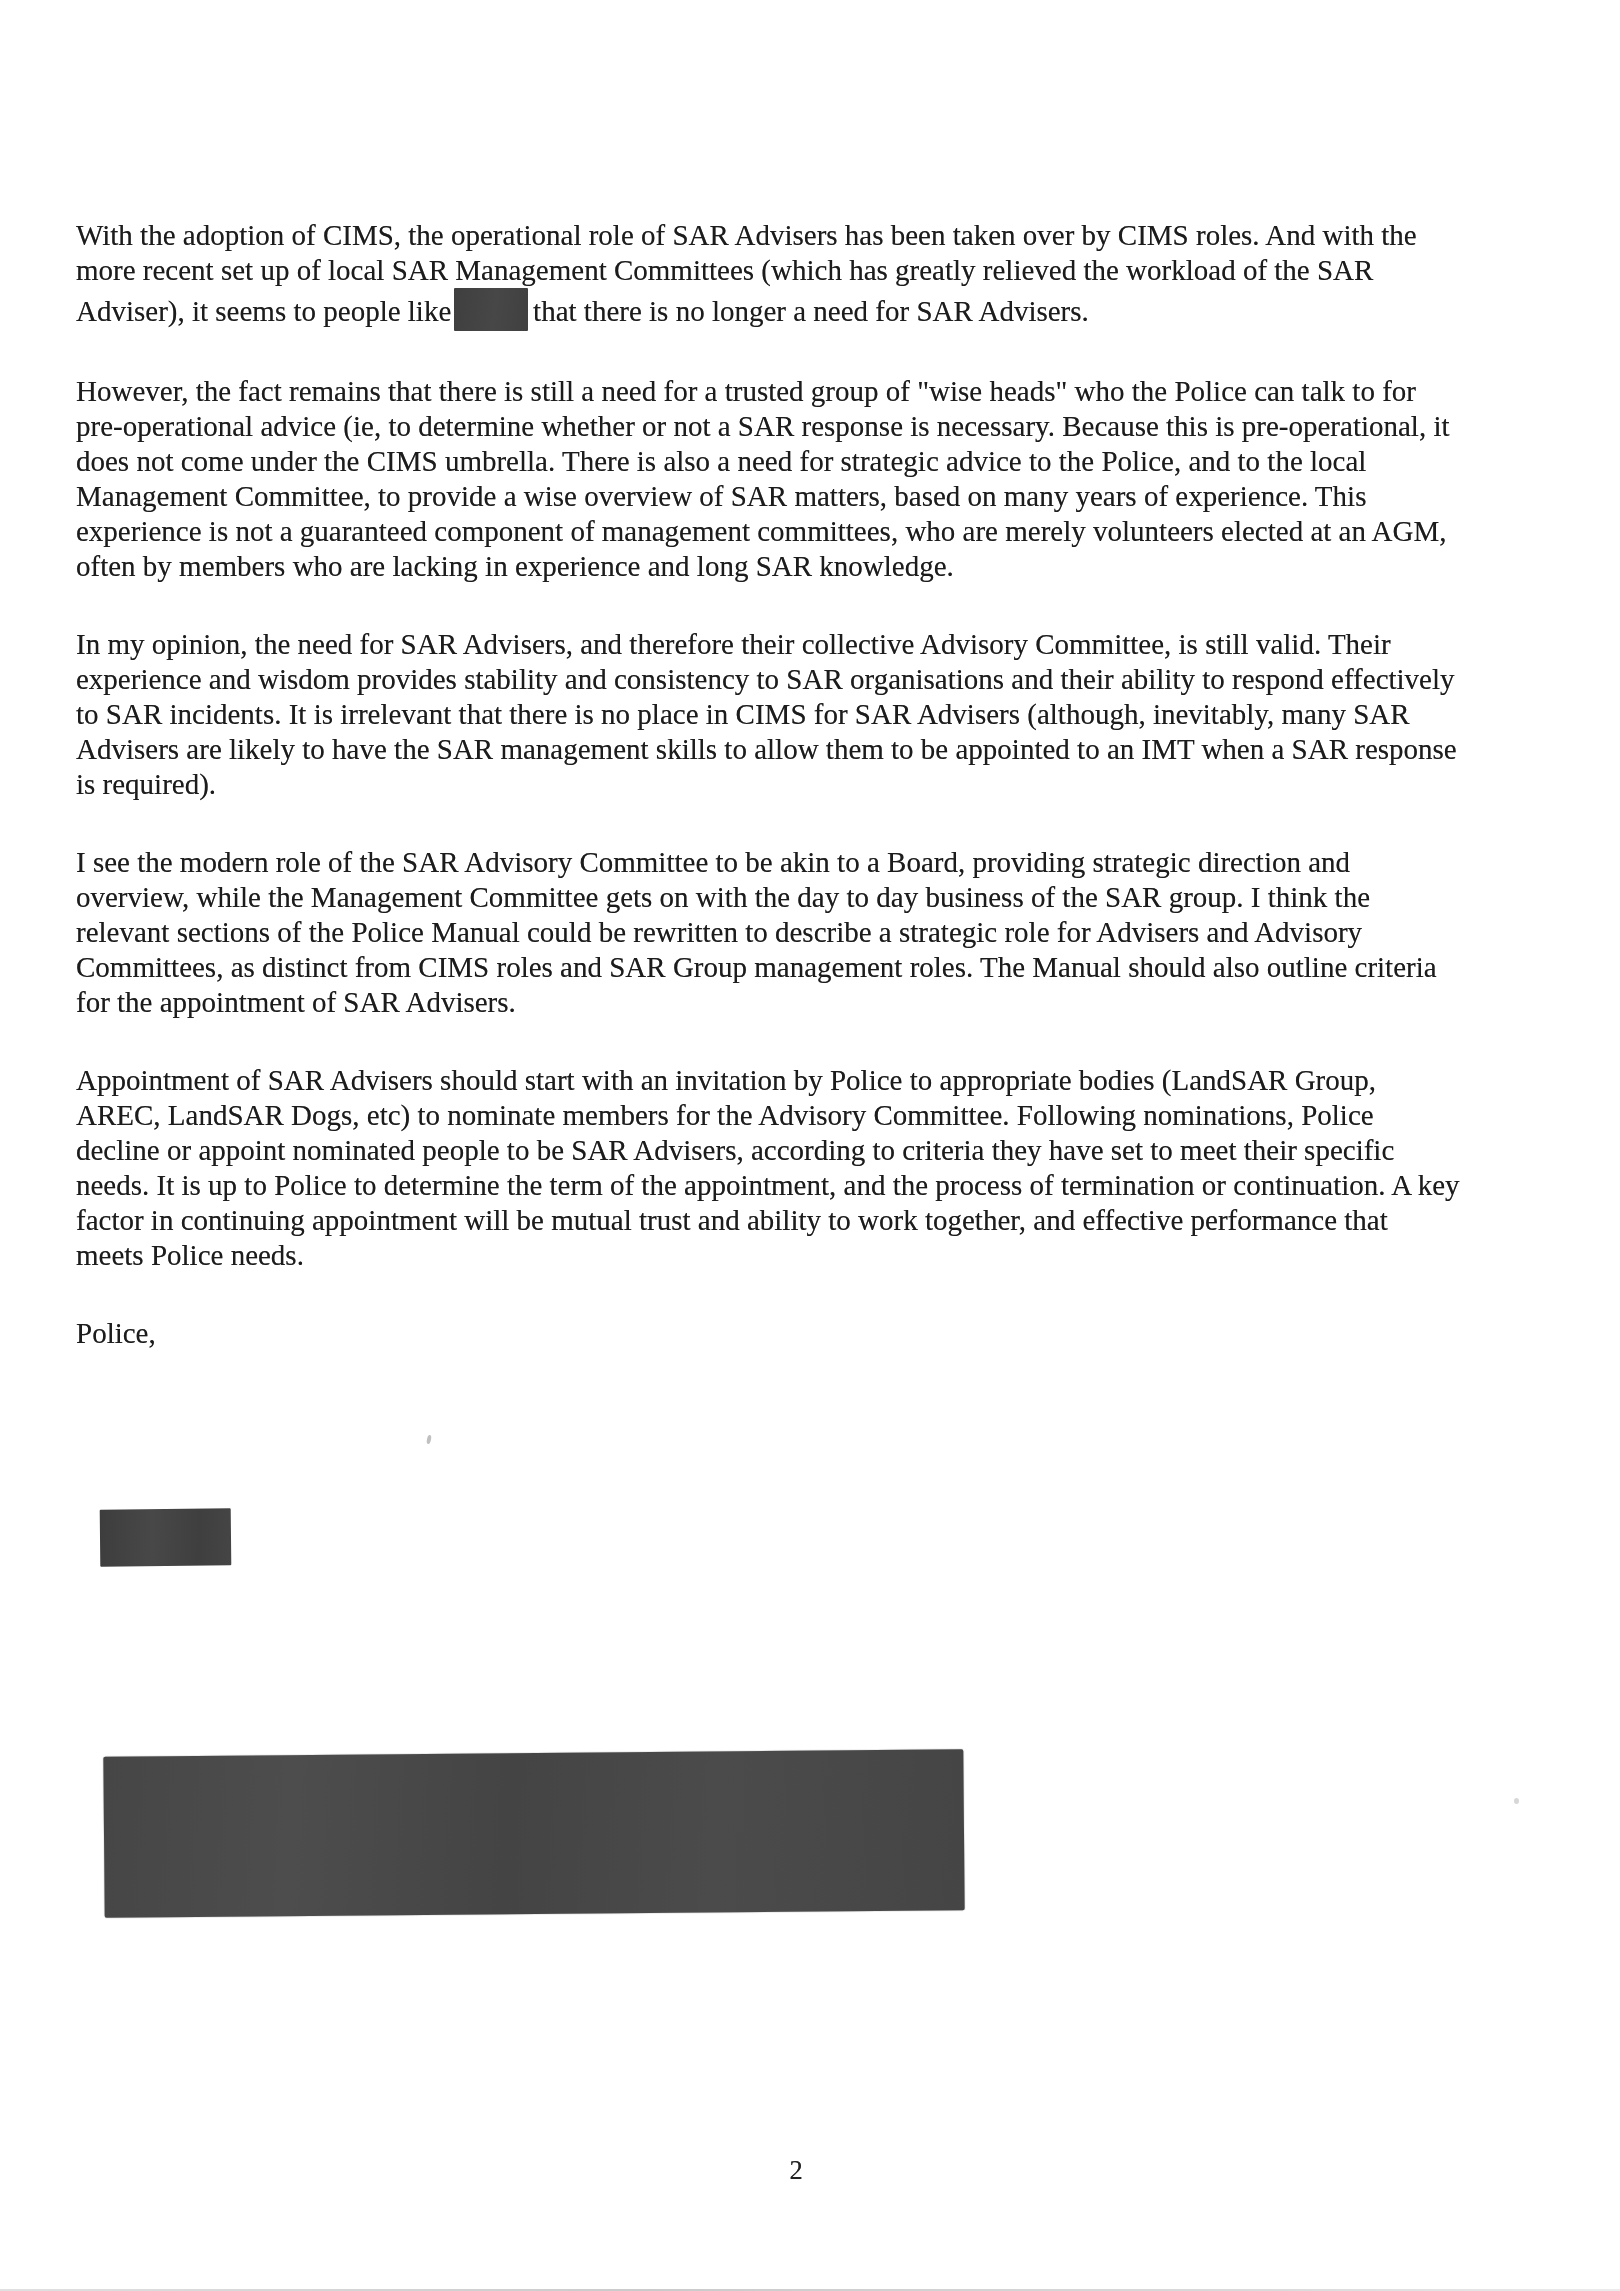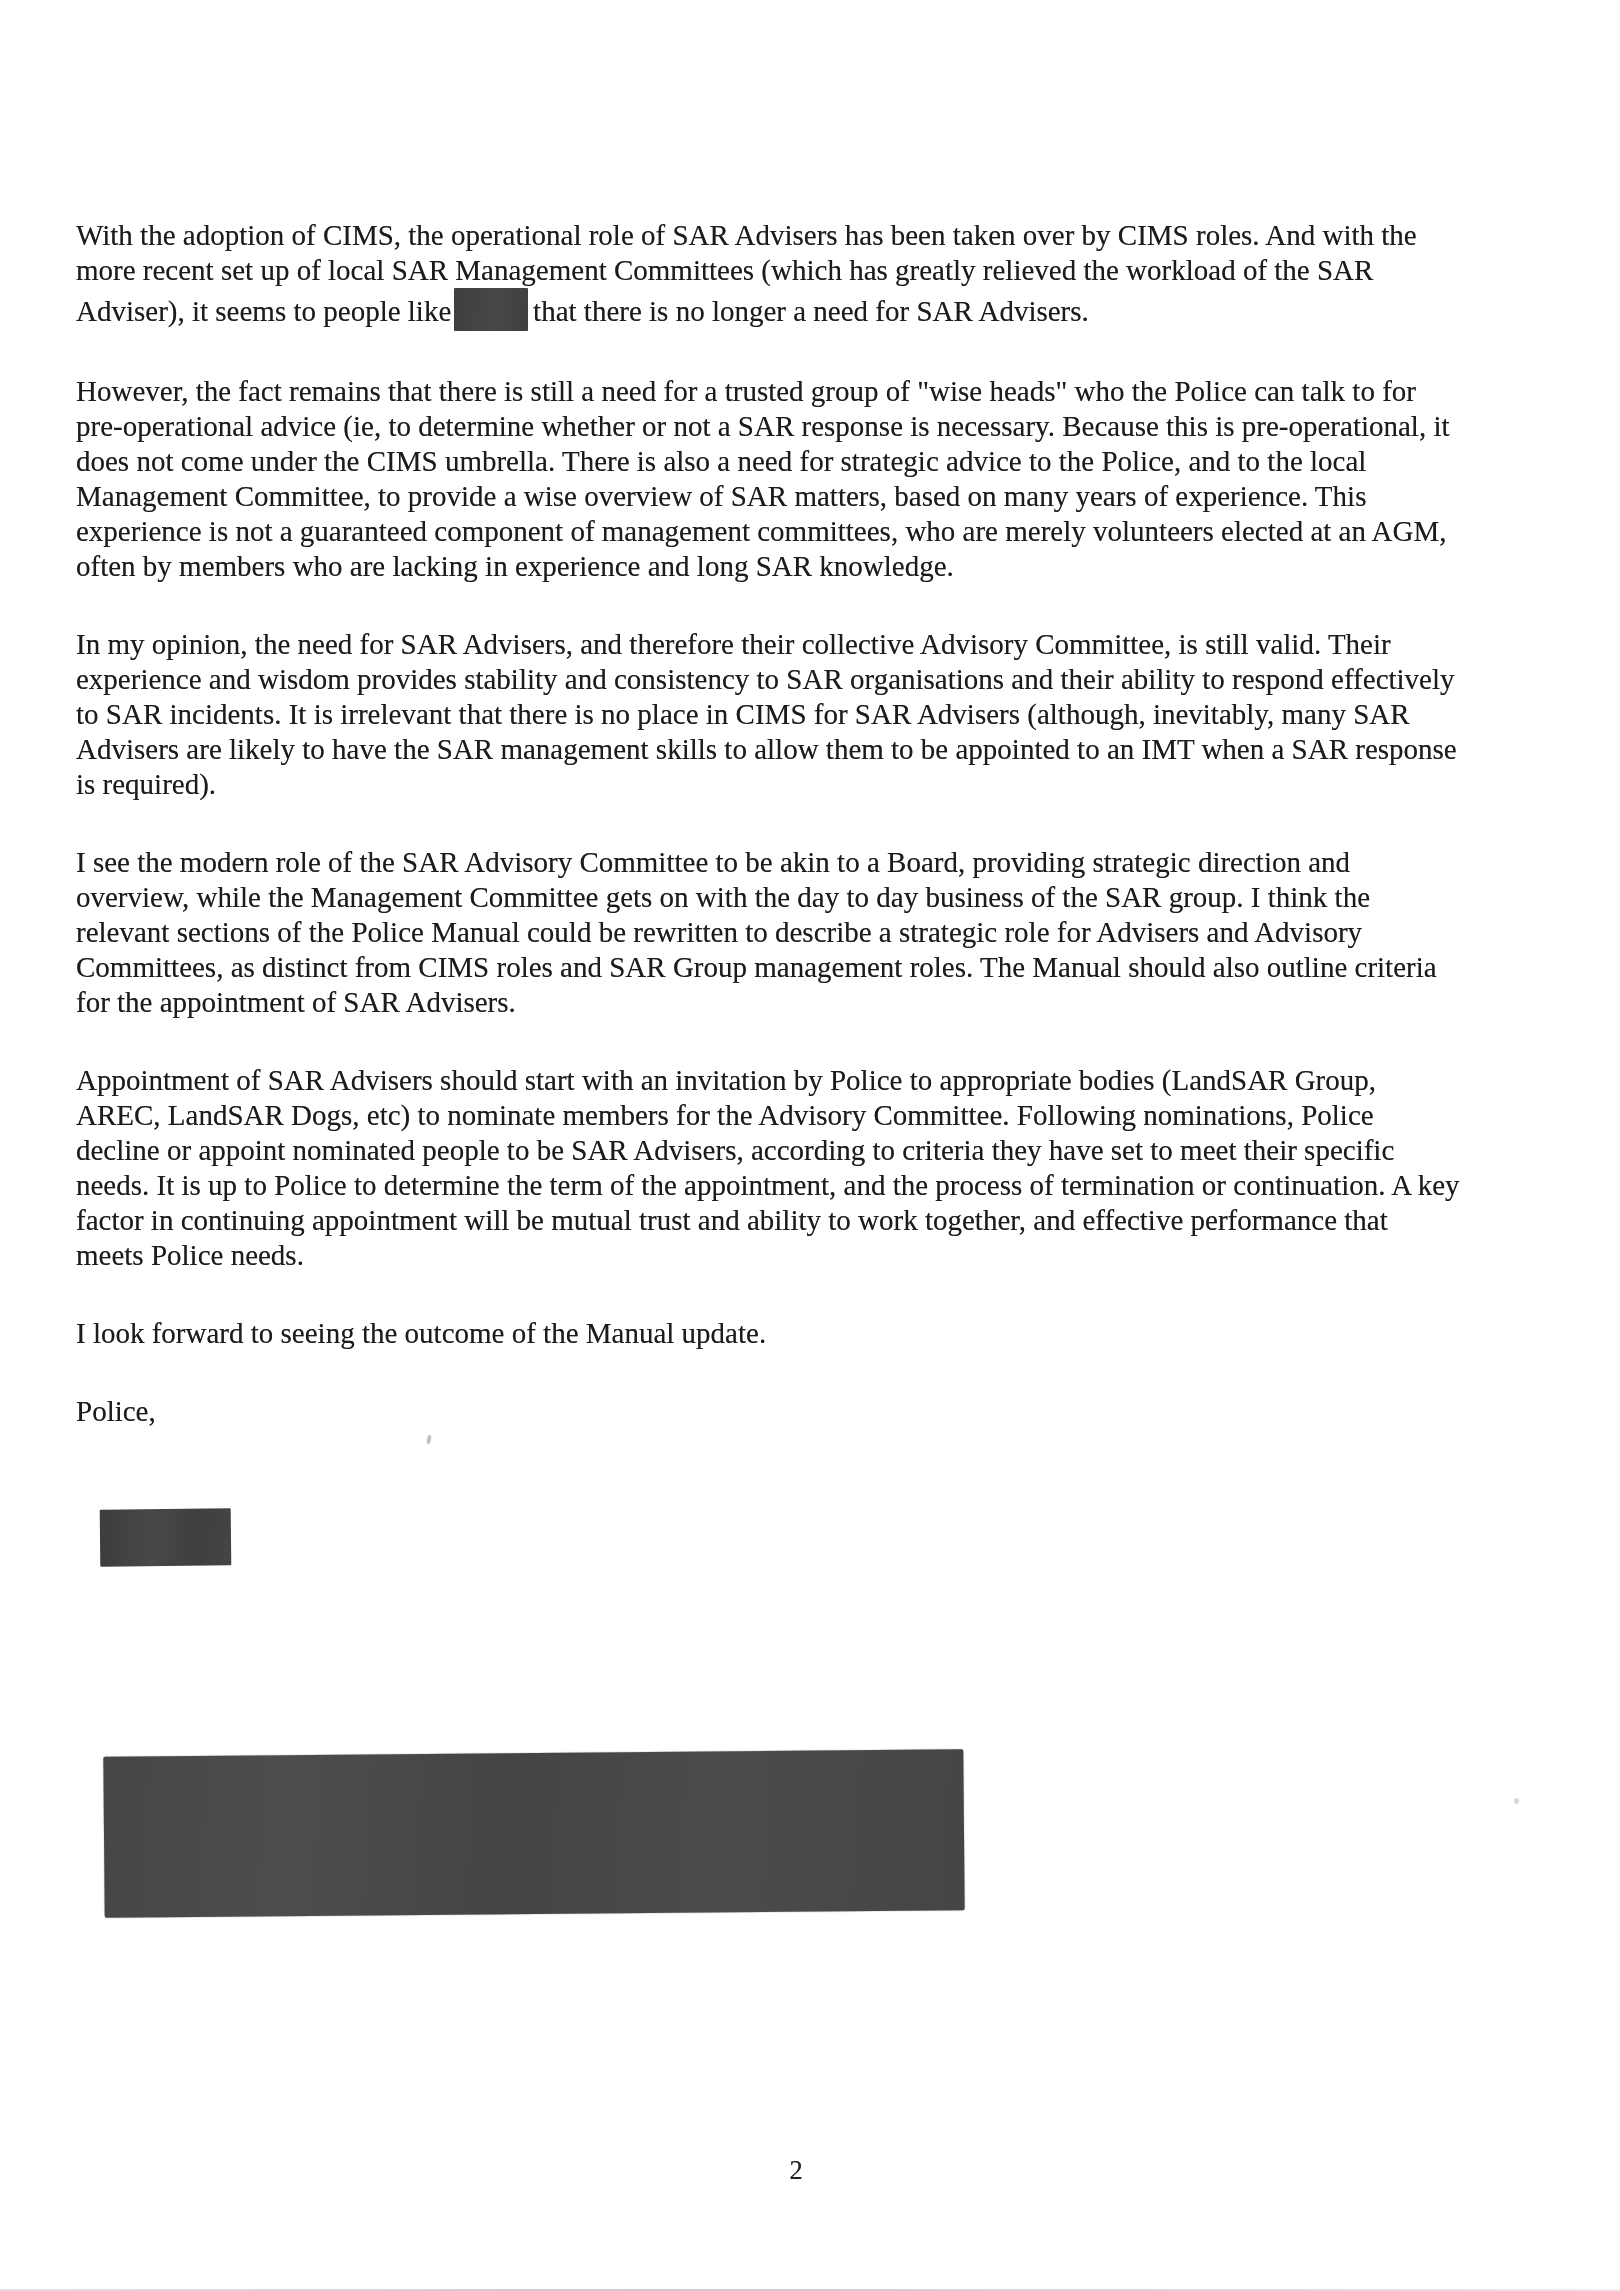--- a/index.html
+++ b/index.html
@@ -102,21 +102,20 @@
     <p><span>With the adoption of CIMS, the operational role of SAR Advisers has been taken over by CIMS roles. And with the more recent set up of local SAR Management Committees (which has greatly relieved the workload of the SAR Adviser), it seems to people like</span><span class="redact-inline"></span><span>that there is no longer a need for SAR Advisers.</span></p>
 
     <p>However, the fact remains that there is still a need for a trusted group of "wise heads" who the Police can talk to for pre-operational advice (ie, to determine whether or not a SAR response is necessary. Because this is pre-operational, it does not come under the CIMS umbrella. There is also a need for strategic advice to the Police, and to the local Management Committee, to provide a wise overview of SAR matters, based on many years of experience. This experience is not a guaranteed component of management committees, who are merely volunteers elected at an AGM, often by members who are lacking in experience and long SAR knowledge.</p>
 
     <p>In my opinion, the need for SAR Advisers, and therefore their collective Advisory Committee, is still valid. Their experience and wisdom provides stability and consistency to SAR organisations and their ability to respond effectively to SAR incidents. It is irrelevant that there is no place in CIMS for SAR Advisers (although, inevitably, many SAR Advisers are likely to have the SAR management skills to allow them to be appointed to an IMT when a SAR response is required).</p>
 
     <p>I see the modern role of the SAR Advisory Committee to be akin to a Board, providing strategic direction and overview, while the Management Committee gets on with the day to day business of the SAR group. I think the relevant sections of the Police Manual could be rewritten to describe a strategic role for Advisers and Advisory Committees, as distinct from CIMS roles and SAR Group management roles. The Manual should also outline criteria for the appointment of SAR Advisers.</p>
 
     <p>Appointment of SAR Advisers should start with an invitation by Police to appropriate bodies (LandSAR Group, AREC, LandSAR Dogs, etc) to nominate members for the Advisory Committee. Following nominations, Police decline or appoint nominated people to be SAR Advisers, according to criteria they have set to meet their specific needs. It is up to Police to determine the term of the appointment, and the process of termination or continuation. A key factor in continuing appointment will be mutual trust and ability to work together, and effective performance that meets Police needs.</p>
 
-    <p>I look forward to seeing the outcome of the Manual update.</p>
 
     <p>Police,</p>
 
   </main>
 
   <div class="redact-sig"></div>
 
   <div class="redact-big"></div>
 
   <div class="page-number">2</div>

